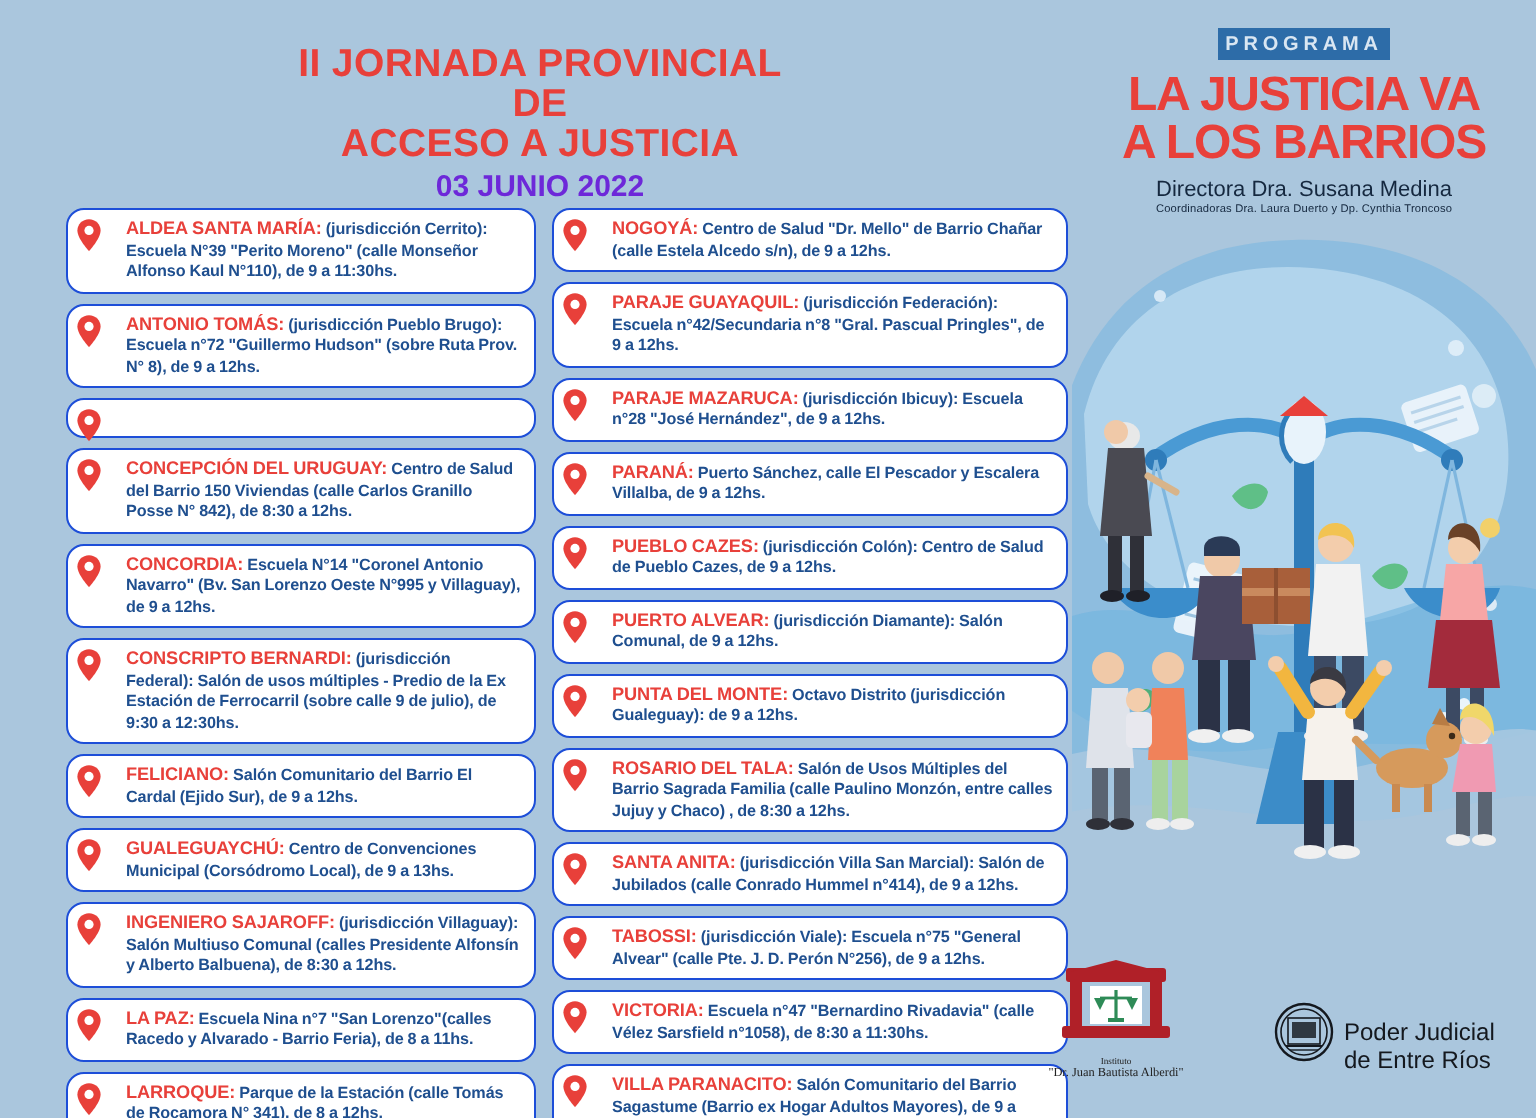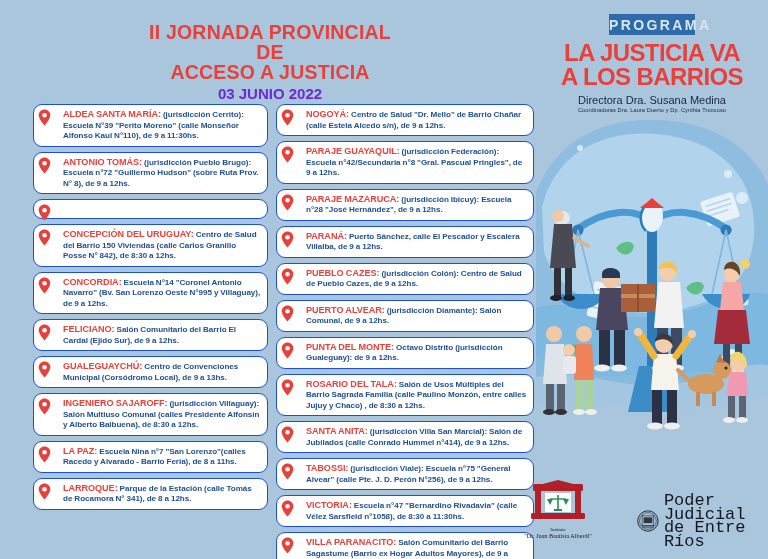--- a/index.html
+++ b/index.html
@@ -59,21 +59,21 @@
     text-transform:uppercase;
   }
 
   
   .right-pane {
     position:absolute; right:0; top:0; width:232px; height:559px;
     background:#aac6dd; overflow:hidden;
   }
   .prog-badge {
     margin:14px auto 0; display:block; width:86px; text-align:center;
-    background:#2d6ca8; color:#d9e6f2; font-size:14px; font-weight:bold;
+    background:#2d6ca8; color:#d9e6f2; font-size:10px; font-weight:bold;
     letter-spacing:2.4px; padding:3px 0 2px;
   }
   .prog-title {
     text-align:center; color:#e8403a; font-weight:bold;
     font-size:24px; line-height:24px; margin-top:6px;
     letter-spacing:-0.6px;
   }
   .prog-dir {
     text-align:center; color:#15283f; font-size:11px; margin-top:5px; font-weight:normal;
   }
@@ -82,21 +82,21 @@
   }
 
   .illus { position:absolute; left:0; top:112px; width:232px; height:355px; }
 
   
   .footer { position:absolute; left:480px; top:472px; width:288px; height:87px; }
   .inst-logo { position:absolute; left:40px; top:8px; width:76px; text-align:center; }
   .inst-cap1 { font-family:"Liberation Serif", serif; font-size:4.6px; color:#222; margin-top:1px;}
   .inst-cap2 { font-family:"Liberation Serif", serif; font-size:6.2px; color:#222; }
   .pj-logo { position:absolute; left:157px; top:22px; display:flex; align-items:center; gap:5px;}
-  .pj-text { font-family:Liberation Mono, monospace; font-size:17px; color:#14181e; line-height:13.5px; }
+  .pj-text { font-family:Liberation Sans, sans-serif; font-size:12px; color:#14181e; line-height:13.5px;margin-top:16px; }
 </style>
 </head>
 <body>
 
 <div class="poster">
 
   <div class="left-pane">
 
     <div class="head">
       <div class="l1">II JORNADA PROVINCIAL</div>
@@ -133,20 +133,27 @@
               <circle cx="6.5" cy="6.2" r="2.3" fill="#ffffff"></circle>
             </svg>
             <p><span class="city">CONCEPCIÓN DEL URUGUAY:</span><span> Centro de Salud del Barrio 150 Viviendas (calle Carlos Granillo Posse N° 842), de 8:30  a 12hs.</span></p>
           </div>
           <div class="card">
             <svg class="pin" viewBox="0 0 13 17">
               <path d="M6.5,0.6 C3.2,0.6 0.7,3.1 0.7,6.3 C0.7,10.4 6.5,16.6 6.5,16.6 C6.5,16.6 12.3,10.4 12.3,6.3 C12.3,3.1 9.8,0.6 6.5,0.6 Z" fill="#e8403a"></path>
               <circle cx="6.5" cy="6.2" r="2.3" fill="#ffffff"></circle>
             </svg>
             <p><span class="city">CONCORDIA:</span><span> Escuela N°14 "Coronel Antonio Navarro" (Bv. San Lorenzo Oeste N°995 y Villaguay), de 9 a 12hs.</span></p>
+          </div>
+          <div class="card">
+            <svg class="pin" viewBox="0 0 13 17">
+              <path d="M6.5,0.6 C3.2,0.6 0.7,3.1 0.7,6.3 C0.7,10.4 6.5,16.6 6.5,16.6 C6.5,16.6 12.3,10.4 12.3,6.3 C12.3,3.1 9.8,0.6 6.5,0.6 Z" fill="#e8403a"></path>
+              <circle cx="6.5" cy="6.2" r="2.3" fill="#ffffff"></circle>
+            </svg>
+            <p><span class="city">CONSCRIPTO BERNARDI:</span><span> (jurisdicción Federal): Salón de usos múltiples - Predio de la Ex Estación de Ferrocarril  (sobre calle  9 de julio), de 9:30 a 12:30hs.</span></p>
           </div>
           <div class="card">
             <svg class="pin" viewBox="0 0 13 17">
               <path d="M6.5,0.6 C3.2,0.6 0.7,3.1 0.7,6.3 C0.7,10.4 6.5,16.6 6.5,16.6 C6.5,16.6 12.3,10.4 12.3,6.3 C12.3,3.1 9.8,0.6 6.5,0.6 Z" fill="#e8403a"></path>
               <circle cx="6.5" cy="6.2" r="2.3" fill="#ffffff"></circle>
             </svg>
             <p><span class="city">FELICIANO:</span><span> Salón Comunitario del Barrio El Cardal (Ejido Sur), de 9 a 12hs.</span></p>
           </div>
           <div class="card">
             <svg class="pin" viewBox="0 0 13 17">

